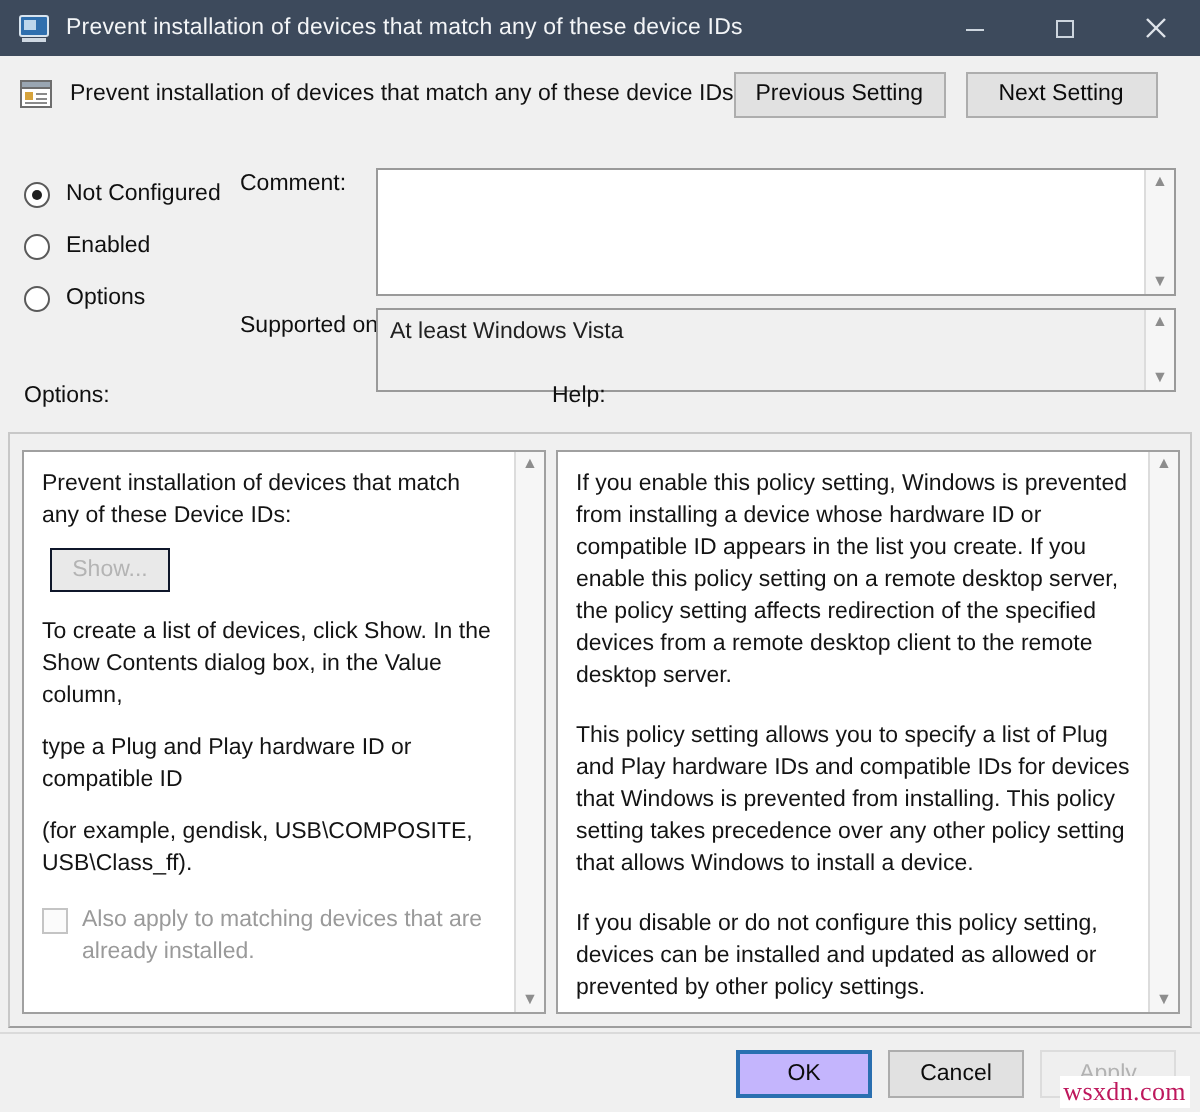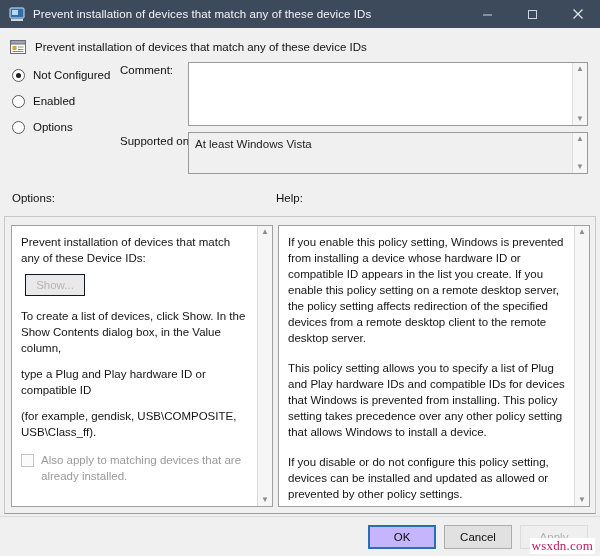--- a/index.html
+++ b/index.html
@@ -105,21 +105,21 @@
     line-height: 21px;
     text-align: center;
     white-space: nowrap;
     cursor: default;
   }
   .btn.wide { min-width: 96px; }
 
   
   .upper {
     position: absolute;
-    left: 0; top: 52px;
+    left: 0; top: 74px;
     width: 480px;
     height: 140px;
     box-sizing: border-box;
   }
   .radio-group {
     position: absolute;
     left: 12px; top: 10px;
     width: 150px;
   }
   .radio-row {
@@ -374,20 +374,24 @@
       <svg width="18" height="18" viewBox="0 0 18 18">
         <rect x="1.5" y="2.5" width="15" height="13" fill="#ffffff" stroke="#6d6d6d" stroke-width="1"></rect>
         <rect x="1.5" y="2.5" width="15" height="3.5" fill="#9aa6b2" stroke="#6d6d6d" stroke-width="1"></rect>
         <rect x="3.5" y="8" width="4" height="4" fill="#d6a33c"></rect>
         <line x1="9" y1="9" x2="14.5" y2="9" stroke="#8a8a8a" stroke-width="1"></line>
         <line x1="9" y1="11.5" x2="14.5" y2="11.5" stroke="#8a8a8a" stroke-width="1"></line>
         <line x1="3.5" y1="13.5" x2="14.5" y2="13.5" stroke="#8a8a8a" stroke-width="1"></line>
       </svg>
     </div>
     <div class="header-title">Prevent installation of devices that match any of these device IDs</div>
+    <div class="header-buttons">
+      <div class="btn wide">Previous Setting</div>
+      <div class="btn wide">Next Setting</div>
+    </div>
   </div>
 
   <div class="upper">
 
     <div class="radio-group">
       <div class="radio-row checked">
         <span class="radio-mark"></span>
         <span>Not Configured</span>
       </div>
       <div class="radio-row">

